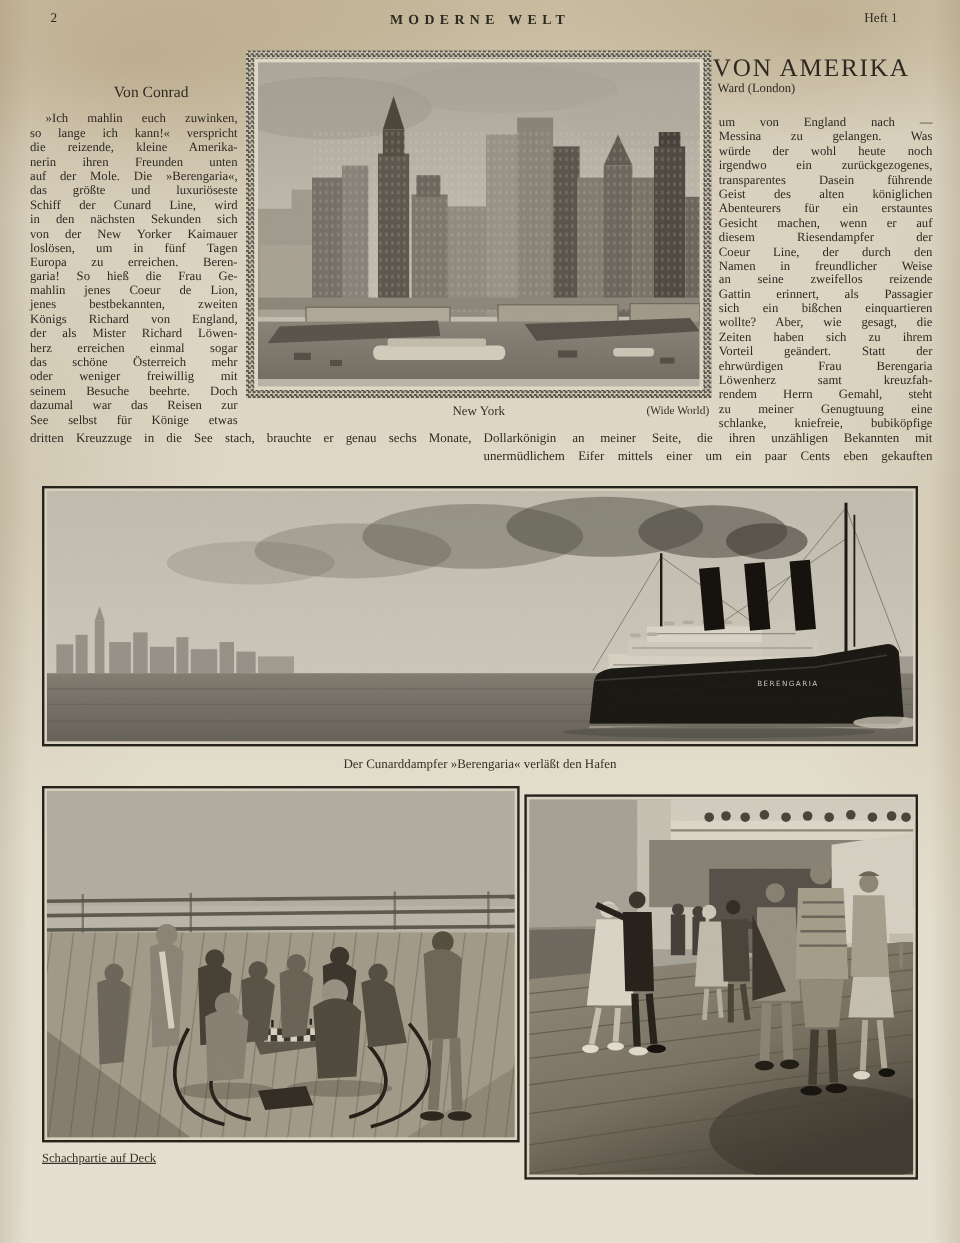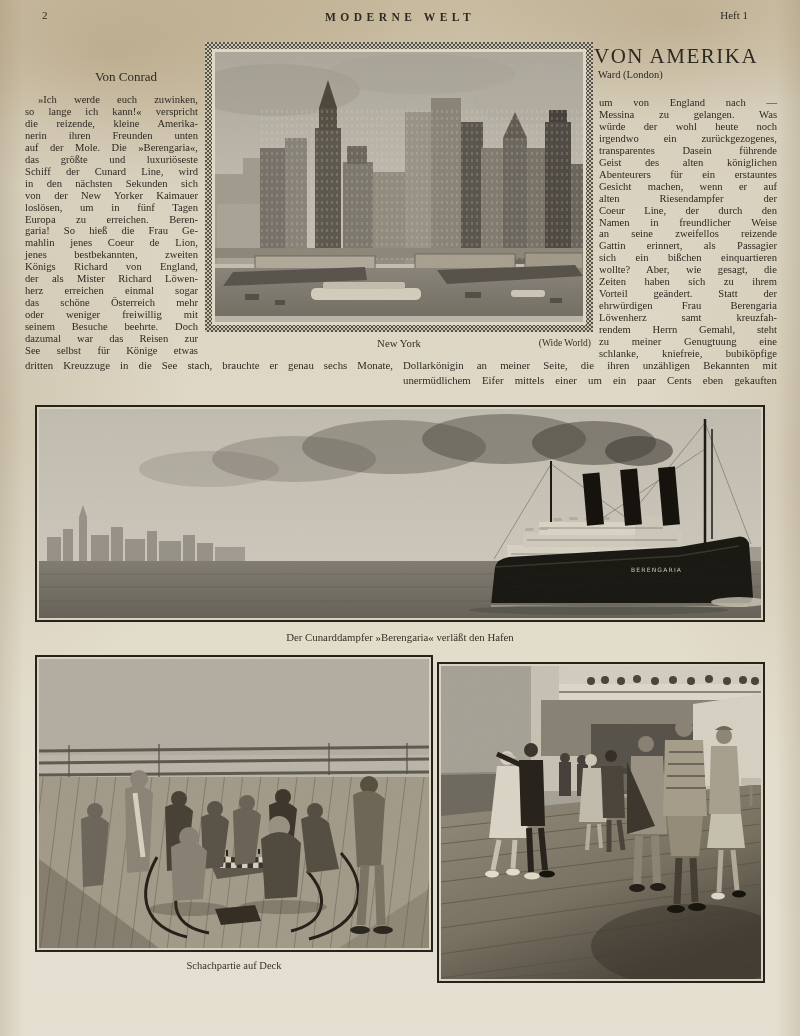--- a/index.html
+++ b/index.html
@@ -45,38 +45,38 @@
   .photo-berengaria{left:35px;top:405px;width:730px;height:217px;}
   .photo-chess{left:35px;top:655px;width:398px;height:297px;}
   .photo-dance{left:437px;top:662px;width:328px;height:321px;}
   svg{display:block;}
   
   .cap{color:#353027;font-size:10.8px;}
   .cap-ny{left:205px;top:337px;width:388px;height:16px;}
   .cap-ny .c{position:absolute;left:0;right:0;text-align:center;}
   .cap-ny .cr{position:absolute;right:2px;top:1px;font-size:9.5px;}
   .cap-ship{left:35px;top:631px;width:730px;text-align:center;}
-  .cap-chess{left:35px;top:960px;width:398px;text-align:center;font-size:10.5px;}
+  .cap-chess{left:35px;top:960px;width:398px;text-align:left;font-size:10.5px;text-decoration:underline;}
   .cap-dance{left:188px;top:976px;width:340px;text-align:center;font-size:10.5px;}
 </style>
 </head>
 <body>
 
 <div class="page">
 
   <div class="abs pagenum">2</div>
   <div class="abs journal">MODERNE WELT</div>
   <div class="abs issue">Heft 1</div>
 
   <div class="abs byline-left">Von Conrad</div>
   <div class="abs title-right">VON AMERIKA</div>
   <div class="abs byline-right">Ward (London)</div>
 
   <div class="abs coltext left-lines">
-      <div class="tline">»Ich werde euch zuwinken,</div>
+      <div class="tline">»Ich mahlin euch zuwinken,</div>
       <div class="tline">so lange ich kann!« verspricht</div>
       <div class="tline">die reizende, kleine Amerika-</div>
       <div class="tline">nerin ihren Freunden unten</div>
       <div class="tline">auf der Mole. Die »Berengaria«,</div>
       <div class="tline">das größte und luxuriöseste</div>
       <div class="tline">Schiff der Cunard Line, wird</div>
       <div class="tline">in den nächsten Sekunden sich</div>
       <div class="tline">von der New Yorker Kaimauer</div>
       <div class="tline">loslösen, um in fünf Tagen</div>
       <div class="tline">Europa zu erreichen. Beren-</div>
@@ -94,21 +94,21 @@
     </div>
   <div class="abs coltext right-lines">
       <div class="tline">um von England nach —</div>
       <div class="tline">Messina zu gelangen. Was</div>
       <div class="tline">würde der wohl heute noch</div>
       <div class="tline">irgendwo ein zurückgezogenes,</div>
       <div class="tline">transparentes Dasein führende</div>
       <div class="tline">Geist des alten königlichen</div>
       <div class="tline">Abenteurers für ein erstauntes</div>
       <div class="tline">Gesicht machen, wenn er auf</div>
-      <div class="tline">alten Riesendampfer der</div>
+      <div class="tline">diesem Riesendampfer der</div>
       <div class="tline">Coeur Line, der durch den</div>
       <div class="tline">Namen in freundlicher Weise</div>
       <div class="tline">an seine zweifellos reizende</div>
       <div class="tline">Gattin erinnert, als Passagier</div>
       <div class="tline">sich ein bißchen einquartieren</div>
       <div class="tline">wollte? Aber, wie gesagt, die</div>
       <div class="tline">Zeiten haben sich zu ihrem</div>
       <div class="tline">Vorteil geändert. Statt der</div>
       <div class="tline">ehrwürdigen Frau Berengaria</div>
       <div class="tline">Löwenherz samt kreuzfah-</div>

